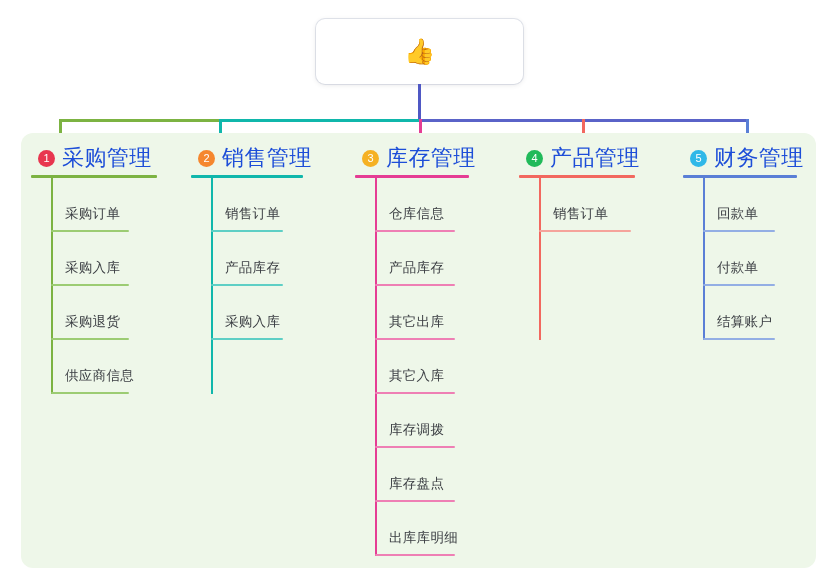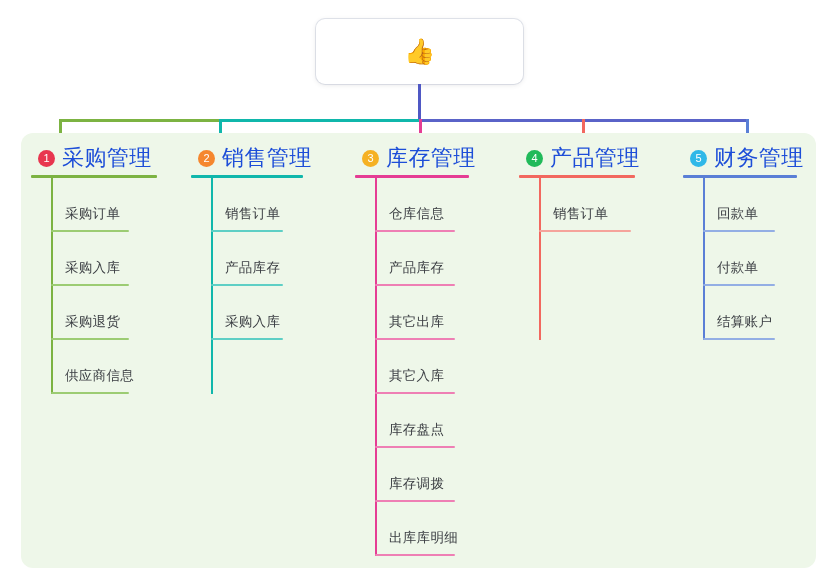--- a/index.html
+++ b/index.html
@@ -222,25 +222,25 @@
         </div>
         <div class="leaf">
           <div class="leaf-text">其它出库</div>
           <div class="leaf-rule" style="background: rgb(238, 127, 180); width: 80px;"></div>
         </div>
         <div class="leaf">
           <div class="leaf-text">其它入库</div>
           <div class="leaf-rule" style="background: rgb(238, 127, 180); width: 80px;"></div>
         </div>
         <div class="leaf">
+          <div class="leaf-text">库存调拨</div>
+          <div class="leaf-rule" style="background: rgb(238, 127, 180); width: 80px;"></div>
+        </div>
+        <div class="leaf">
           <div class="leaf-text">库存盘点</div>
-          <div class="leaf-rule" style="background: rgb(238, 127, 180); width: 80px;"></div>
-        </div>
-        <div class="leaf">
-          <div class="leaf-text">库存调拨</div>
           <div class="leaf-rule" style="background: rgb(238, 127, 180); width: 80px;"></div>
         </div>
         <div class="leaf">
           <div class="leaf-text">出库库明细</div>
           <div class="leaf-rule" style="background: rgb(238, 127, 180); width: 80px;"></div>
         </div>
       </div>
     </div>
     <div class="column" style="left: 509px; width: 164px;">
       <div class="col-header">

